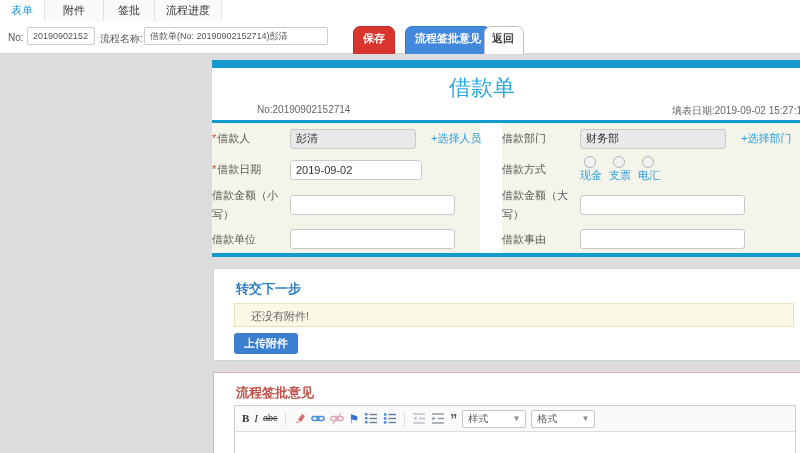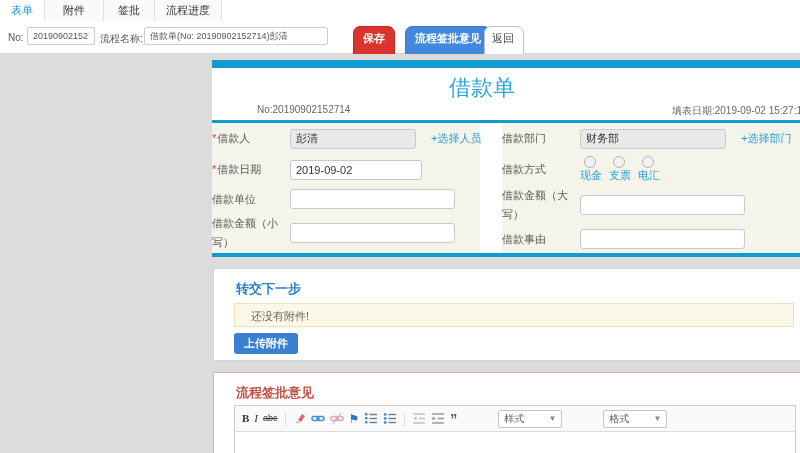--- a/index.html
+++ b/index.html
@@ -25,21 +25,21 @@
   .proc-label{left:100px;}
   .tin{position:absolute;top:5px;height:18px;border:1px solid #ccc;border-radius:2px;
     font-size:9px;color:#555;padding:0 5px;box-sizing:border-box;background:#fff;
     font-family:"Liberation Sans","DejaVu Sans",sans-serif;}
   .no-input{left:27px;width:68px;}
   .proc-input{left:144px;width:184px;}
   .btn{position:absolute;top:4px;height:35px;line-height:22px;border-radius:7px;
     font-size:11px;font-weight:bold;padding:0 9px;cursor:pointer;border:1px solid transparent;box-sizing:border-box;}
   .btn-save{left:353px;background:#d9342e;border-color:#bf2b26;color:#fff;}
   .btn-next{left:405px;background:#4288dc;border-color:#3578cc;color:#fff;}
-  .btn-back{left:484px;background:#fff;border-color:#c0c0c0;color:#444;font-weight:normal;padding-left:7px;}
+  .btn-back{left:484px;background:#fff;border-color:#c0c0c0;color:#444;font-weight:bold;padding-left:7px;}
 
   
   .graybg{position:absolute;top:54px;left:0;right:0;bottom:0;background:#dcdcdc;}
 
   
   .panel{position:absolute;left:212px;top:60px;width:600px;height:197px;background:#fff;}
   .panel-topbar{position:absolute;top:0;left:0;width:100%;height:8px;background:#149bce;}
   .panel-title{position:absolute;top:13px;left:0;width:540px;text-align:center;
     font-size:22px;color:#2aa8dc;}
   .panel-no{position:absolute;top:44px;left:10px;font-size:10px;color:#666;margin-left:35px;}
@@ -91,21 +91,21 @@
     display:flex;align-items:center;padding:0 7px;gap:5px;}
   .tbtn{font-size:11px;color:#333;cursor:pointer;line-height:1;flex:none;display:flex;align-items:center;}
   .tbtn.b{font-weight:bold;font-family:"Liberation Serif",serif;}
   .tbtn.i{font-style:italic;font-family:"Liberation Serif",serif;}
   .tbtn.s{font-size:9px;text-decoration:line-through;}
   .tbtn.q{font-weight:bold;font-size:14px;color:#555;}
   .tsep{width:1px;height:14px;background:#ddd;margin:0 2px;flex:none;}
   .flagch{color:#3a6fd0;font-size:12px;}
   .tsel{width:64px;height:18px;border:1px solid #c5c5c5;border-radius:2px;background:#fff;
     font-size:10px;color:#555;display:flex;align-items:center;justify-content:space-between;
-    padding:0 5px;cursor:pointer;flex:none;box-sizing:border-box;margin-left:36px;}
+    padding:0 5px;cursor:pointer;flex:none;box-sizing:border-box;}
   .tsel .arrow{font-size:8px;color:#888;}
   .econtent{height:44px;background:#fff;}
 </style>
 </head>
 <body>
 
 <div class="tabbar">
   <div class="tab t1 active">表单</div>
   <div class="tab t2">附件</div>
   <div class="tab t3">签批</div>
@@ -138,28 +138,28 @@
         <input class="fin ro w126" readonly="" value="彭清" style="">
         <a class="flink">+选择人员</a>
       </div>
     </div>
     <div class="frow r2">
       <div class="flabel"><span class="req">*</span><span>借款日期</span></div>
       <div class="fval">
         <input class="fin w132" value="2019-09-02" style="">
       </div>
     </div>
+    <div class="frow r3">
+      <div class="flabel">借款金额（小写）</div>
+      <div class="fval">
+        <input class="fin w165" value="" style="">
+      </div>
+    </div>
     <div class="frow r4">
       <div class="flabel">借款单位</div>
-      <div class="fval">
-        <input class="fin w165" value="" style="">
-      </div>
-    </div>
-    <div class="frow r3">
-      <div class="flabel">借款金额（小写）</div>
       <div class="fval">
         <input class="fin w165" value="" style="">
       </div>
     </div>
   </div>
 
   <div class="fblock right">
     <div class="frow r1">
       <div class="flabel">借款部门</div>
       <div class="fval">

